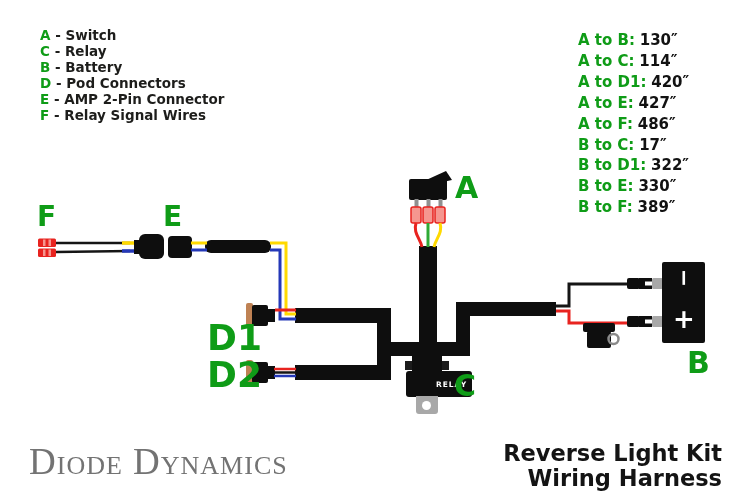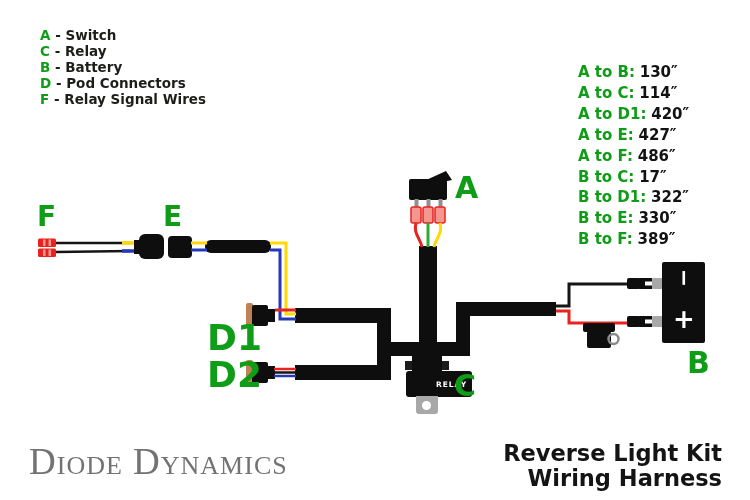--- a/index.html
+++ b/index.html
@@ -3,21 +3,21 @@
 <meta charset="utf-8">
 <style>
   html,body{margin:0;padding:0;background:#fff;}
   #stage{position:relative;width:750px;height:500px;background:#fff;overflow:hidden;
          font-family:"DejaVu Sans","Liberation Sans",sans-serif;}
   
   #legend{position:absolute;left:40px;top:27px;font-size:13.5px;font-weight:bold;
           line-height:16px;color:var(--text_dark);white-space:nowrap;}
   #legend .ltr{color:var(--green);}
   #measurements{position:absolute;left:578px;top:30px;font-size:15px;line-height:20.9px;
-          color:var(--text_dark);white-space:nowrap;margin-top:32px;}
+          color:var(--text_dark);white-space:nowrap;}
   #measurements .lbl{color:var(--green);font-weight:bold;}
   #measurements .val{color:#121212;font-weight:600;}
   .dletter{position:absolute;color:var(--green);font-weight:bold;line-height:1;}
   
   .loom{position:absolute;background:var(--harness_black);}
   .round{border-radius:6px;}
   
   .blackbox{position:absolute;background:var(--harness_black);padding-left:25px;}
   #relay-body{border-radius:3px;display:flex;align-items:center;justify-content:center;}
   #relay-body span{color:#fff;font-size:7.5px;font-weight:bold;letter-spacing:1px;}
@@ -39,20 +39,21 @@
 </head>
 <body>
 
 <div id="stage">
 
   <div id="legend">
     <div><span class="ltr">A</span> <span>- Switch</span></div>
     <div><span class="ltr">C</span> <span>- Relay</span></div>
     <div><span class="ltr">B</span> <span>- Battery</span></div>
     <div><span class="ltr">D</span> <span>- Pod Connectors</span></div>
+    <div><span class="ltr">E</span> <span>- AMP 2-Pin Connector</span></div>
     <div><span class="ltr">F</span> <span>- Relay Signal Wires</span></div>
   </div>
 
   <div id="measurements">
     <div><span class="lbl">A to B:</span> <span class="val">130″</span></div>
     <div><span class="lbl">A to C:</span> <span class="val">114″</span></div>
     <div><span class="lbl">A to D1:</span> <span class="val">420″</span></div>
     <div><span class="lbl">A to E:</span> <span class="val">427″</span></div>
     <div><span class="lbl">A to F:</span> <span class="val">486″</span></div>
     <div><span class="lbl">B to C:</span> <span class="val">17″</span></div>

